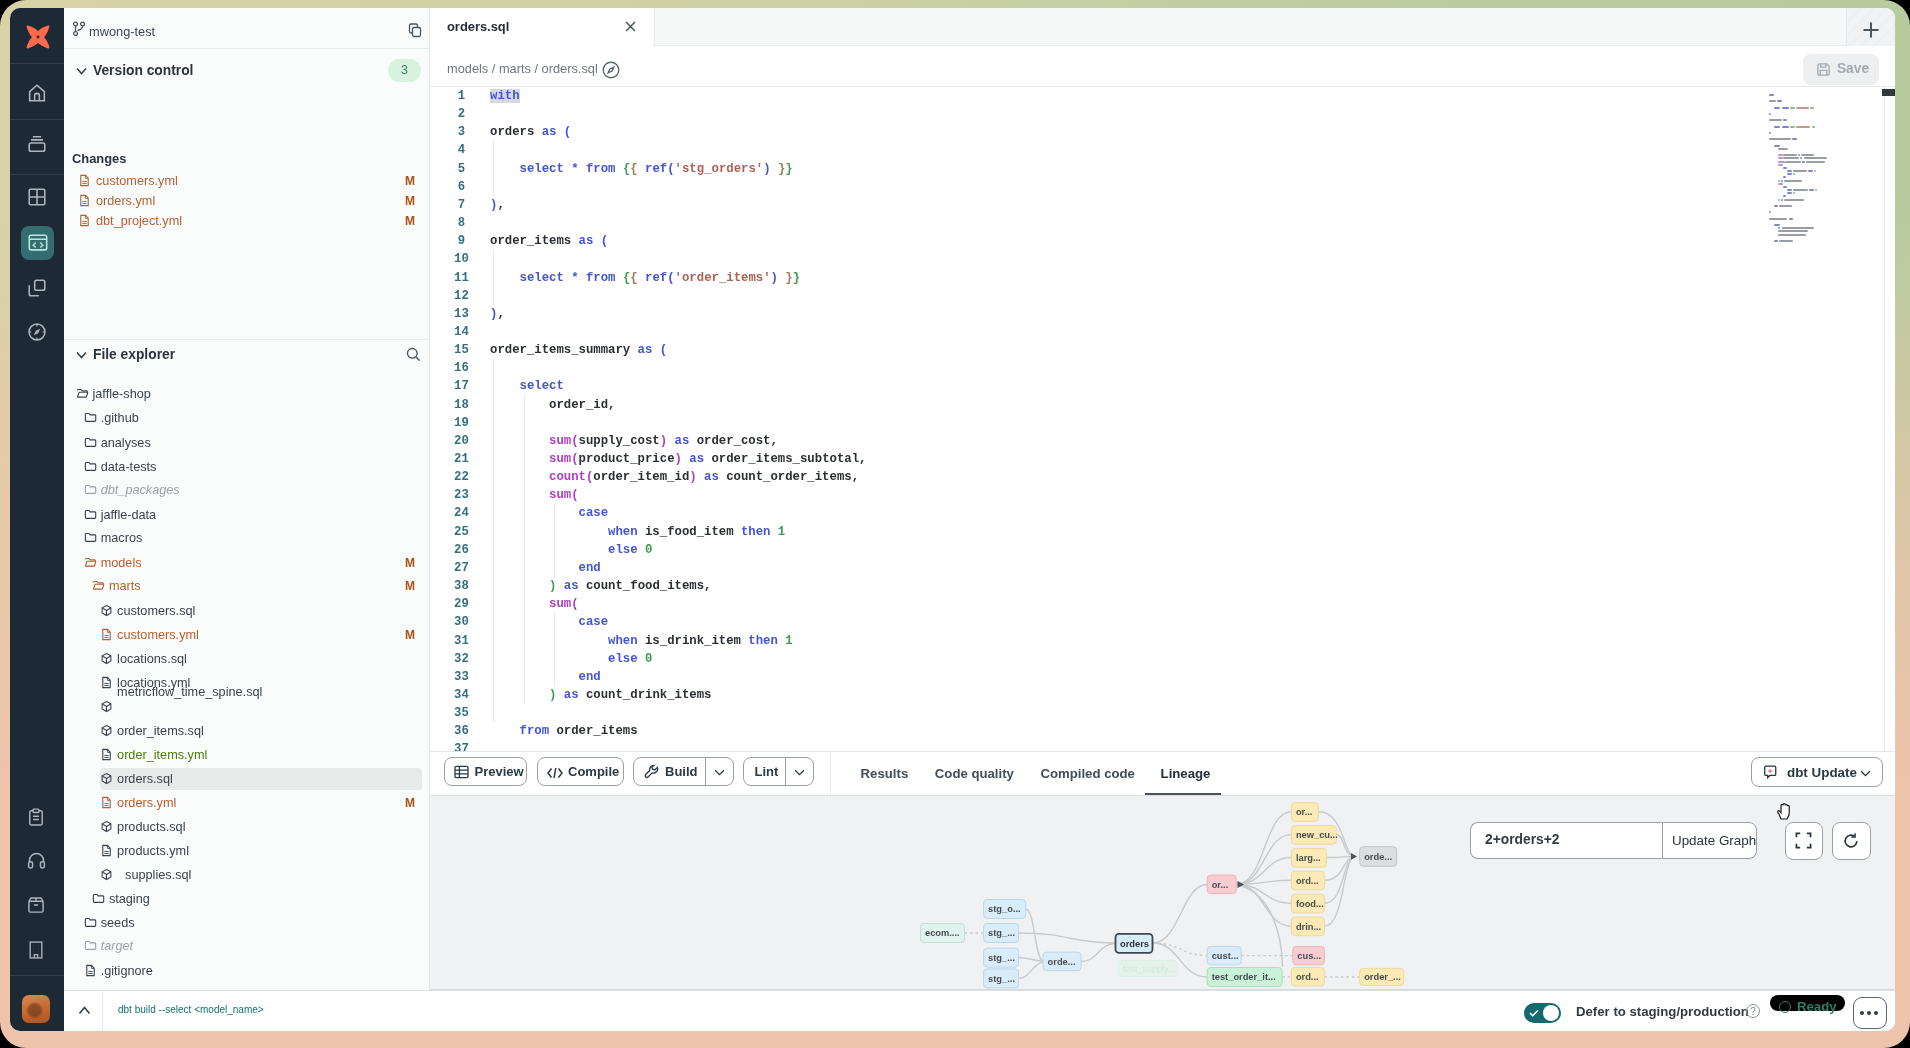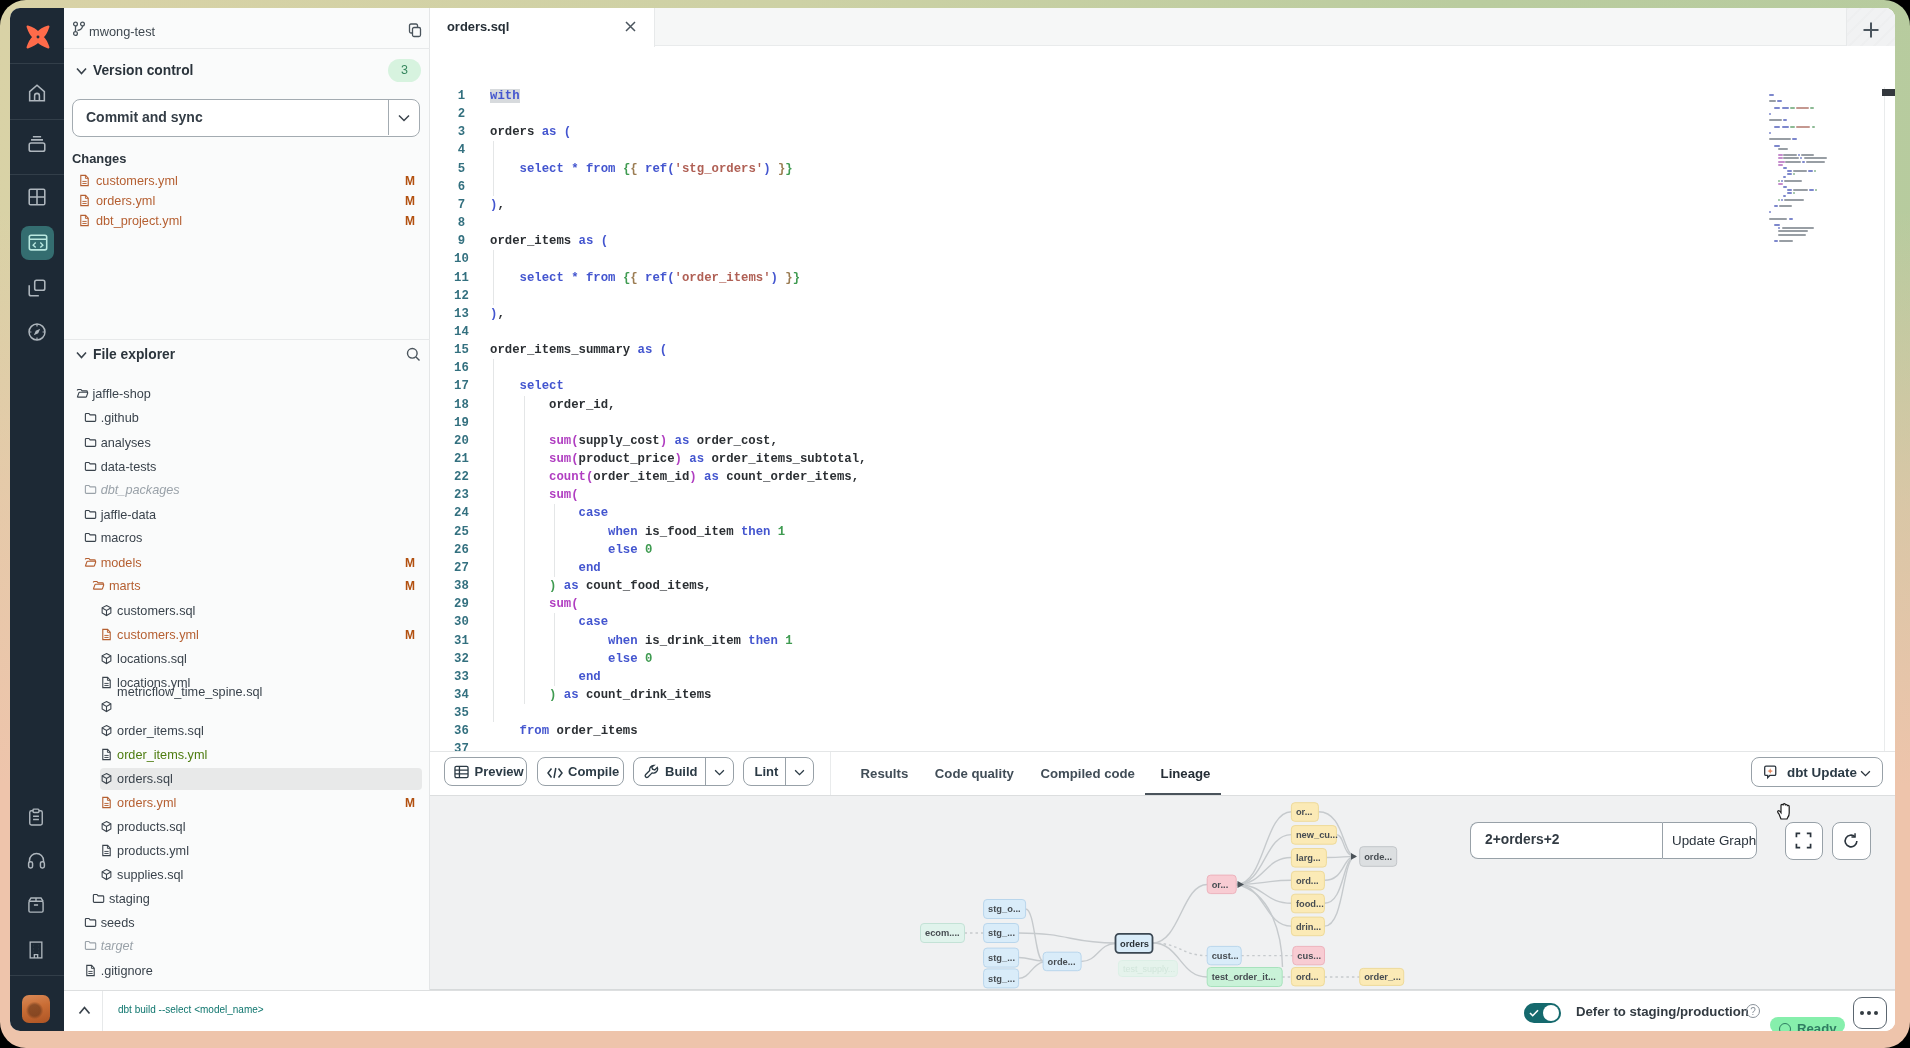--- a/index.html
+++ b/index.html
@@ -63,27 +63,20 @@
           <path d="M10.5 5.5 v-2 q0-1.5-1.5-1.5 h-5 q-1.5 0-1.5 1.5 v6 q0 1.5 1.5 1.5 h1.5"></path>
         </svg>
     <div style="position:absolute;left:0;top:40px;width:366px;height:1px;background:#e7e9ea"></div>
 
     <svg width="11" height="8" viewBox="0 0 11 8" style="position:absolute;left:12px;top:59px">
           <path d="M1 1.5 L5.5 6.5 L10 1.5" fill="none" stroke="#3a434c" stroke-width="1.6"></path>
         </svg>
     <div style="position:absolute;left:29px;top:55px;font-size:13.8px;font-weight:bold;color:#2b343c">Version control</div>
     <div style="position:absolute;left:324px;top:51px;width:33px;height:23px;border-radius:12px;background:#d7f3df;color:#37875f;font-size:12.5px;text-align:center;line-height:23px;">3</div>
 
-    <div style="position:absolute;left:8px;top:91px;width:348px;height:38px;border:1.4px solid #a3abb1;border-radius:8px;background:#fff">
-      <div style="position:absolute;left:13px;top:9px;font-size:14px;font-weight:600;color:#343d46">Commit and sync</div>
-      <div style="position:absolute;right:30px;top:0;width:1px;height:35px;background:#a3abb1"></div>
-      <svg width="12" height="8" viewBox="0 0 12 8" style="position:absolute;right:9px;top:14px">
-            <path d="M1 1.5 L6 6.5 L11 1.5" fill="none" stroke="#3a434c" stroke-width="1.5"></path>
-          </svg>
-    </div>
 
     <div style="position:absolute;left:8px;top:143px;font-size:12.9px;font-weight:bold;color:#2b343c">Changes</div>
     <div style="position:relative;left:-54px">
 <div class="trow" style="top:161px;left:68px"><svg class="ti" viewBox="0 0 13 14" fill="none" stroke="#b55f31" stroke-width="1.2">
               <path d="M2.5 1.5 h5.2 l2.8 3 v8 h-8 z"></path>
               <path d="M7.5 1.7 v3 h2.9" stroke-width="1"></path>
               <path d="M4.2 8 h4.6 M4.2 10.2 h4.6" stroke-width="1"></path>
             </svg></div>
 <div class="trow" style="top:161px;left:86px"><span style="color:#b55f31">customers.yml</span></div>
 <b class="mbadge" style="top:166px">M</b>
@@ -215,21 +208,21 @@
 <div class="trow" style="top:831.0px;left:90.1px"><svg class="ti" viewBox="0 0 13 14" fill="none" stroke="#3a434c" stroke-width="1.2">
               <path d="M2.5 1.5 h5.2 l2.8 3 v8 h-8 z"></path>
               <path d="M7.5 1.7 v3 h2.9" stroke-width="1"></path>
               <path d="M4.2 8 h4.6 M4.2 10.2 h4.6" stroke-width="1"></path>
             </svg></div>
           <div class="trow" style="top:831.0px;left:107.1px"><span style="color:#3a434c;">products.yml</span></div>
 <div class="trow" style="top:855.0px;left:90.1px"><svg class="ti" viewBox="0 0 14 14" fill="none" stroke="#3a434c" stroke-width="1.15">
               <path d="M7 1.6 l4.7 2.6 v5.4 L7 12.4 L2.3 9.6 V4.2 z"></path>
               <path d="M2.4 4.3 L7 6.9 l4.6-2.6 M7 6.9 V12.2"></path>
             </svg></div>
-          <div class="trow" style="top:855.0px;left:107.1px"><span style="color:#3a434c;">supplies.sql</span></div>
+          <div class="trow" style="top:855.0px;left:107.1px"><span style="color:#3a434c;margin-left:8px;">supplies.sql</span></div>
 <div class="trow" style="top:879.0px;left:81.9px"><svg class="ti" viewBox="0 0 14 13" fill="none" stroke="#3a434c" stroke-width="1.2">
               <path d="M1.5 3.2 q0-1 1-1 h2.8 l1.3 1.5 h5 q1 0 1 1 v5 q0 1-1 1 h-9.1 q-1 0-1-1 z"></path>
             </svg></div>
           <div class="trow" style="top:879.0px;left:98.9px"><span style="color:#3a434c;">staging</span></div>
 <div class="trow" style="top:903.0px;left:73.7px"><svg class="ti" viewBox="0 0 14 13" fill="none" stroke="#3a434c" stroke-width="1.2">
               <path d="M1.5 3.2 q0-1 1-1 h2.8 l1.3 1.5 h5 q1 0 1 1 v5 q0 1-1 1 h-9.1 q-1 0-1-1 z"></path>
             </svg></div>
           <div class="trow" style="top:903.0px;left:90.7px"><span style="color:#3a434c;">seeds</span></div>
 <div class="trow" style="top:926.0px;left:73.7px"><svg class="ti" viewBox="0 0 14 13" fill="none" stroke="#9aa2a9" stroke-width="1.2">
               <path d="M1.5 3.2 q0-1 1-1 h2.8 l1.3 1.5 h5 q1 0 1 1 v5 q0 1-1 1 h-9.1 q-1 0-1-1 z"></path>
@@ -306,20 +299,34 @@
     <div class="tabbar"></div>
     <div class="newtab"></div>
     <svg width="22" height="22" viewBox="0 0 22 22" style="position:absolute;left:1430px;top:11px">
           <path d="M11 3.5 V18.5 M3.5 11 H18.5" stroke="#4b555e" stroke-width="2"></path>
         </svg>
     <div class="atab">
       <div style="position:absolute;left:17px;top:11px;font-size:12.9px;font-weight:bold;color:#252e36">orders.sql</div>
       <svg width="13" height="13" viewBox="0 0 13 13" style="position:absolute;left:194px;top:12px">
             <path d="M2 2 L11 11 M11 2 L2 11" stroke="#4b555e" stroke-width="1.5"></path>
           </svg>
+    </div>
+    <div class="crumbs">
+      <div style="position:absolute;left:17px;top:14px;font-size:12.8px;color:#6e7781">models / marts / orders.sql</div>
+      <svg width="22" height="22" viewBox="0 0 24 24" fill="none" stroke="#5a646d" stroke-width="1.5" style="position:absolute;left:170px;top:12px">
+            <circle cx="12" cy="12" r="8.5"></circle>
+            <path d="M15.2 8.8 l-2 4.4 -4.4 2 2-4.4 z"></path>
+          </svg>
+      <div style="position:absolute;left:1372.9px;top:7px;width:76.4px;height:31px;background:#edeff0;border-radius:8px">
+        <svg width="15" height="15" viewBox="0 0 16 16" fill="none" stroke="#a2aab1" stroke-width="1.4" style="position:absolute;left:13px;top:8px">
+              <path d="M2 3.5 q0-1.5 1.5-1.5 h8 L14 4.5 v8 q0 1.5-1.5 1.5 h-9 Q2 14 2 12.5 z"></path>
+              <path d="M5 2.2 v3.3 h5.5 v-3.3 M4.5 14 v-5 h7 v5"></path>
+            </svg>
+        <div style="position:absolute;left:34px;top:7px;font-size:13.8px;font-weight:bold;color:#a2aab1">Save</div>
+      </div>
     </div>
 
     <div style="position:absolute;left:0;top:79px;width:1465px;height:664px;overflow:hidden">
       <div style="position:relative;top:-79px">
 <div class="ig" style="left:63px;top:133.4px;height:54.4px"></div>
 <div class="ig" style="left:63px;top:242.3px;height:54.4px"></div>
 <div class="ig" style="left:63px;top:351.2px;height:363.0px"></div>
 <div class="ig" style="left:93.7px;top:387.5px;height:308.5px"></div>
 <div class="ig" style="left:124.4px;top:496.4px;height:72.6px"></div>
 <div class="ig" style="left:124.4px;top:605.3px;height:72.6px"></div>
@@ -631,21 +638,21 @@
     <div style="position:absolute;left:38px;top:0;width:1px;height:41px;background:#e7e9ea"></div>
     <div style="position:absolute;left:54px;top:13px;font-size:10px;color:#0f766e">dbt build --select &lt;model_name&gt;</div>
     <div style="position:absolute;left:1460px;top:12px;width:37px;height:20px;border-radius:11px;background:#15696d">
       <svg width="10" height="8" viewBox="0 0 10 8" style="position:absolute;left:5px;top:6px">
             <path d="M1 4 L3.7 6.7 L9 1.2" fill="none" stroke="#fff" stroke-width="1.6"></path>
           </svg>
       <div style="position:absolute;right:2px;top:2px;width:16px;height:16px;border-radius:50%;background:#fff"></div>
         </div>
     <div style="position:absolute;left:1512px;top:13px;font-size:13.2px;font-weight:bold;color:#333b42">Defer to staging/production</div>
     <div style="position:absolute;left:1682px;top:13px;width:14px;height:14px;border:1.3px solid #8a929a;border-radius:50%;color:#8a929a;font-size:10px;text-align:center;line-height:13px">?</div>
-    <div style="position:absolute;left:1706px;top:26px;width:75px;height:16px;border-radius:13px;background:#86efac">
+    <div style="position:absolute;left:1706px;top:4px;width:75px;height:16px;border-radius:13px;background:#000000">
       <div style="position:absolute;left:9px;top:6px;width:12px;height:12px;border:1.5px solid #2f7d62;border-radius:50%"></div>
       <div style="position:absolute;left:27px;top:4px;font-size:13.2px;font-weight:bold;color:#2f7d62">Ready</div>
         </div>
     <div style="position:absolute;left:1789px;top:5.8px;width:34px;height:31.8px;border:1.6px solid #5b6670;border-radius:9px;background:#fff">
       <div style="position:absolute;left:6px;top:13px;width:4px;height:4px;border-radius:50%;background:#333b42"></div>
       <div style="position:absolute;left:13px;top:13px;width:4px;height:4px;border-radius:50%;background:#333b42"></div>
       <div style="position:absolute;left:20px;top:13px;width:4px;height:4px;border-radius:50%;background:#333b42"></div>
         </div>
   </div>
 

